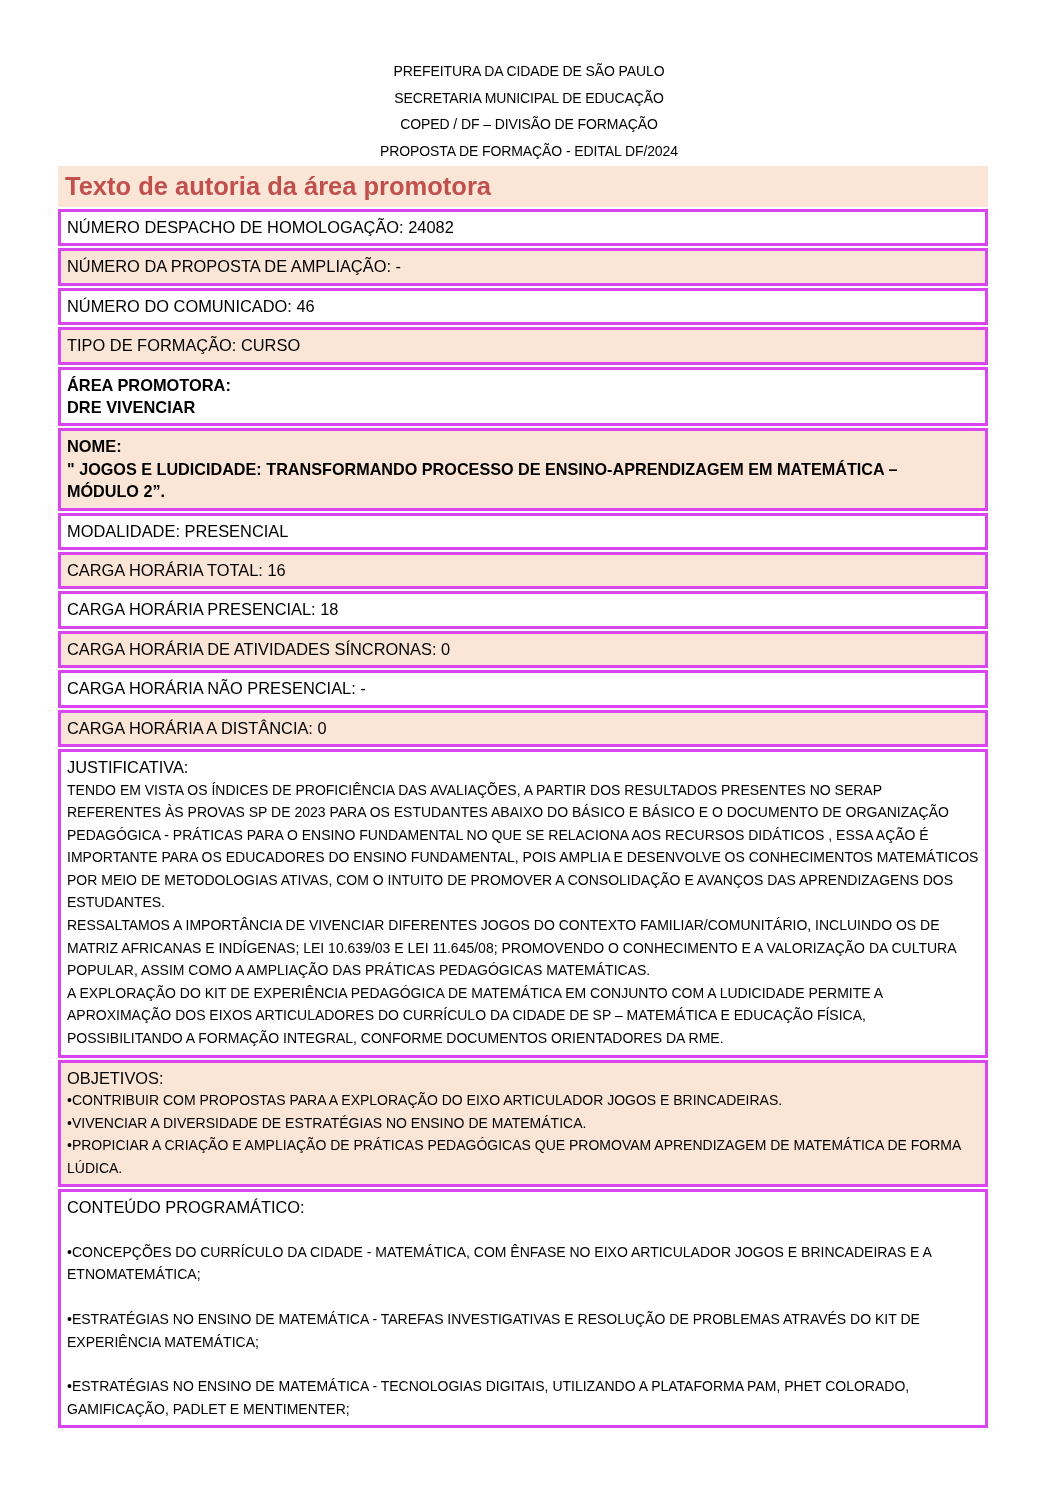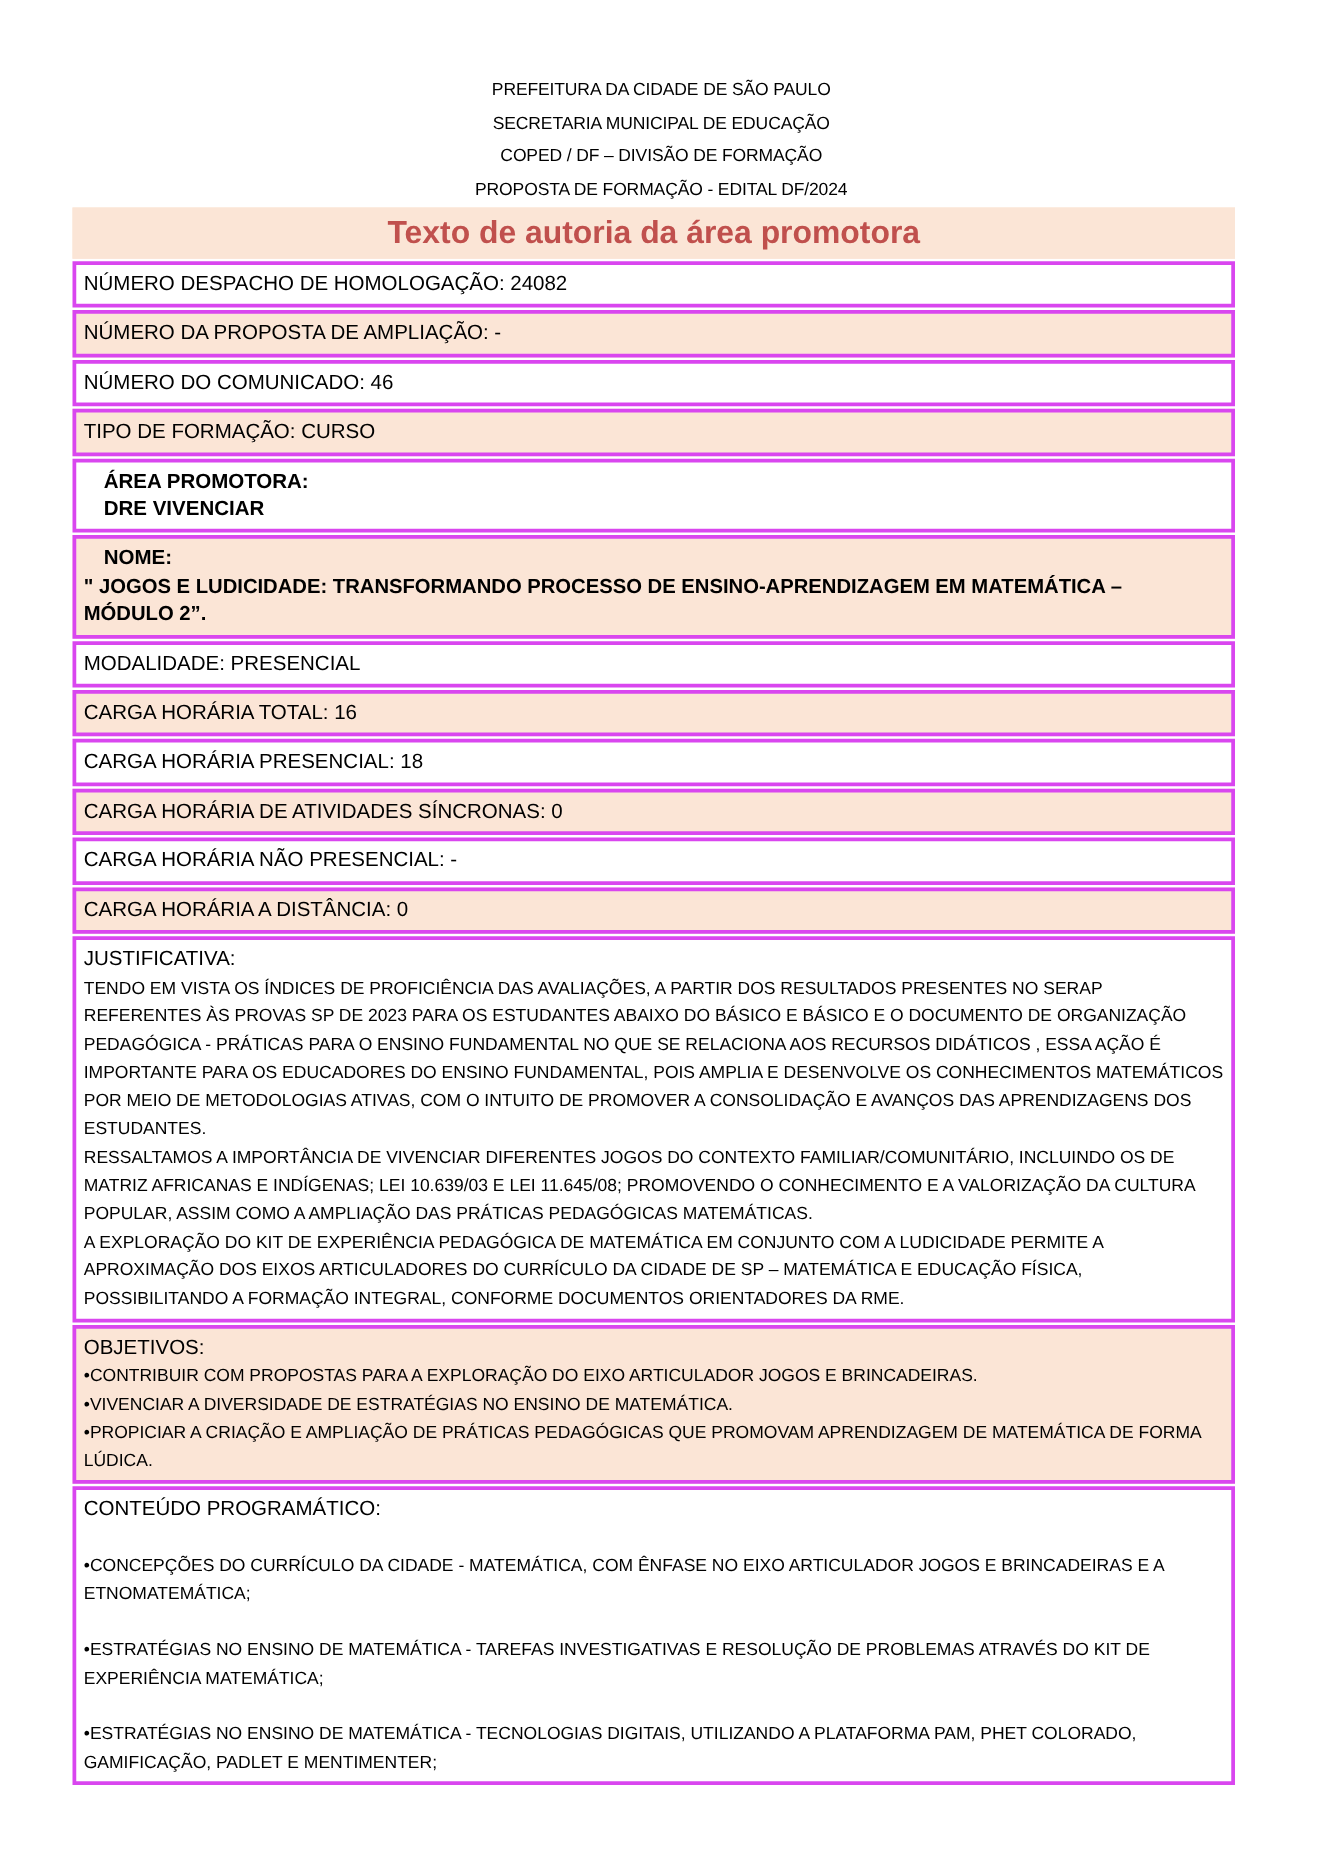--- a/index.html
+++ b/index.html
@@ -54,34 +54,33 @@
     vertical-align: top;
     font-size: 16.4px;
     line-height: 22.4px;
     word-wrap: break-word;
   }
 
   .row-white  { background: #ffffff; }
   .row-peach  { background: #fbe5d6; }
 
   .banner-cell {
-    text-align: center;
     border: 1px solid #fbe5d6 !important;
     padding-top: 5px;
     padding-bottom: 6px;
     margin-top: 28px;
   }
   .banner-text {
     color: #c0504d;
     font-weight: bold;
     font-size: 25.5px;
     line-height: 30px;
   }
 
-  .bold { font-weight: bold; margin-left: 16px; }
+  .bold { font-weight: bold; }
 
   .para {
     margin: 0;
     font-size: 14px;
     line-height: 22.6px;
   }
   .para.gap-before { margin-top: 22px; }
 
   .label-line { display: block; }
 

